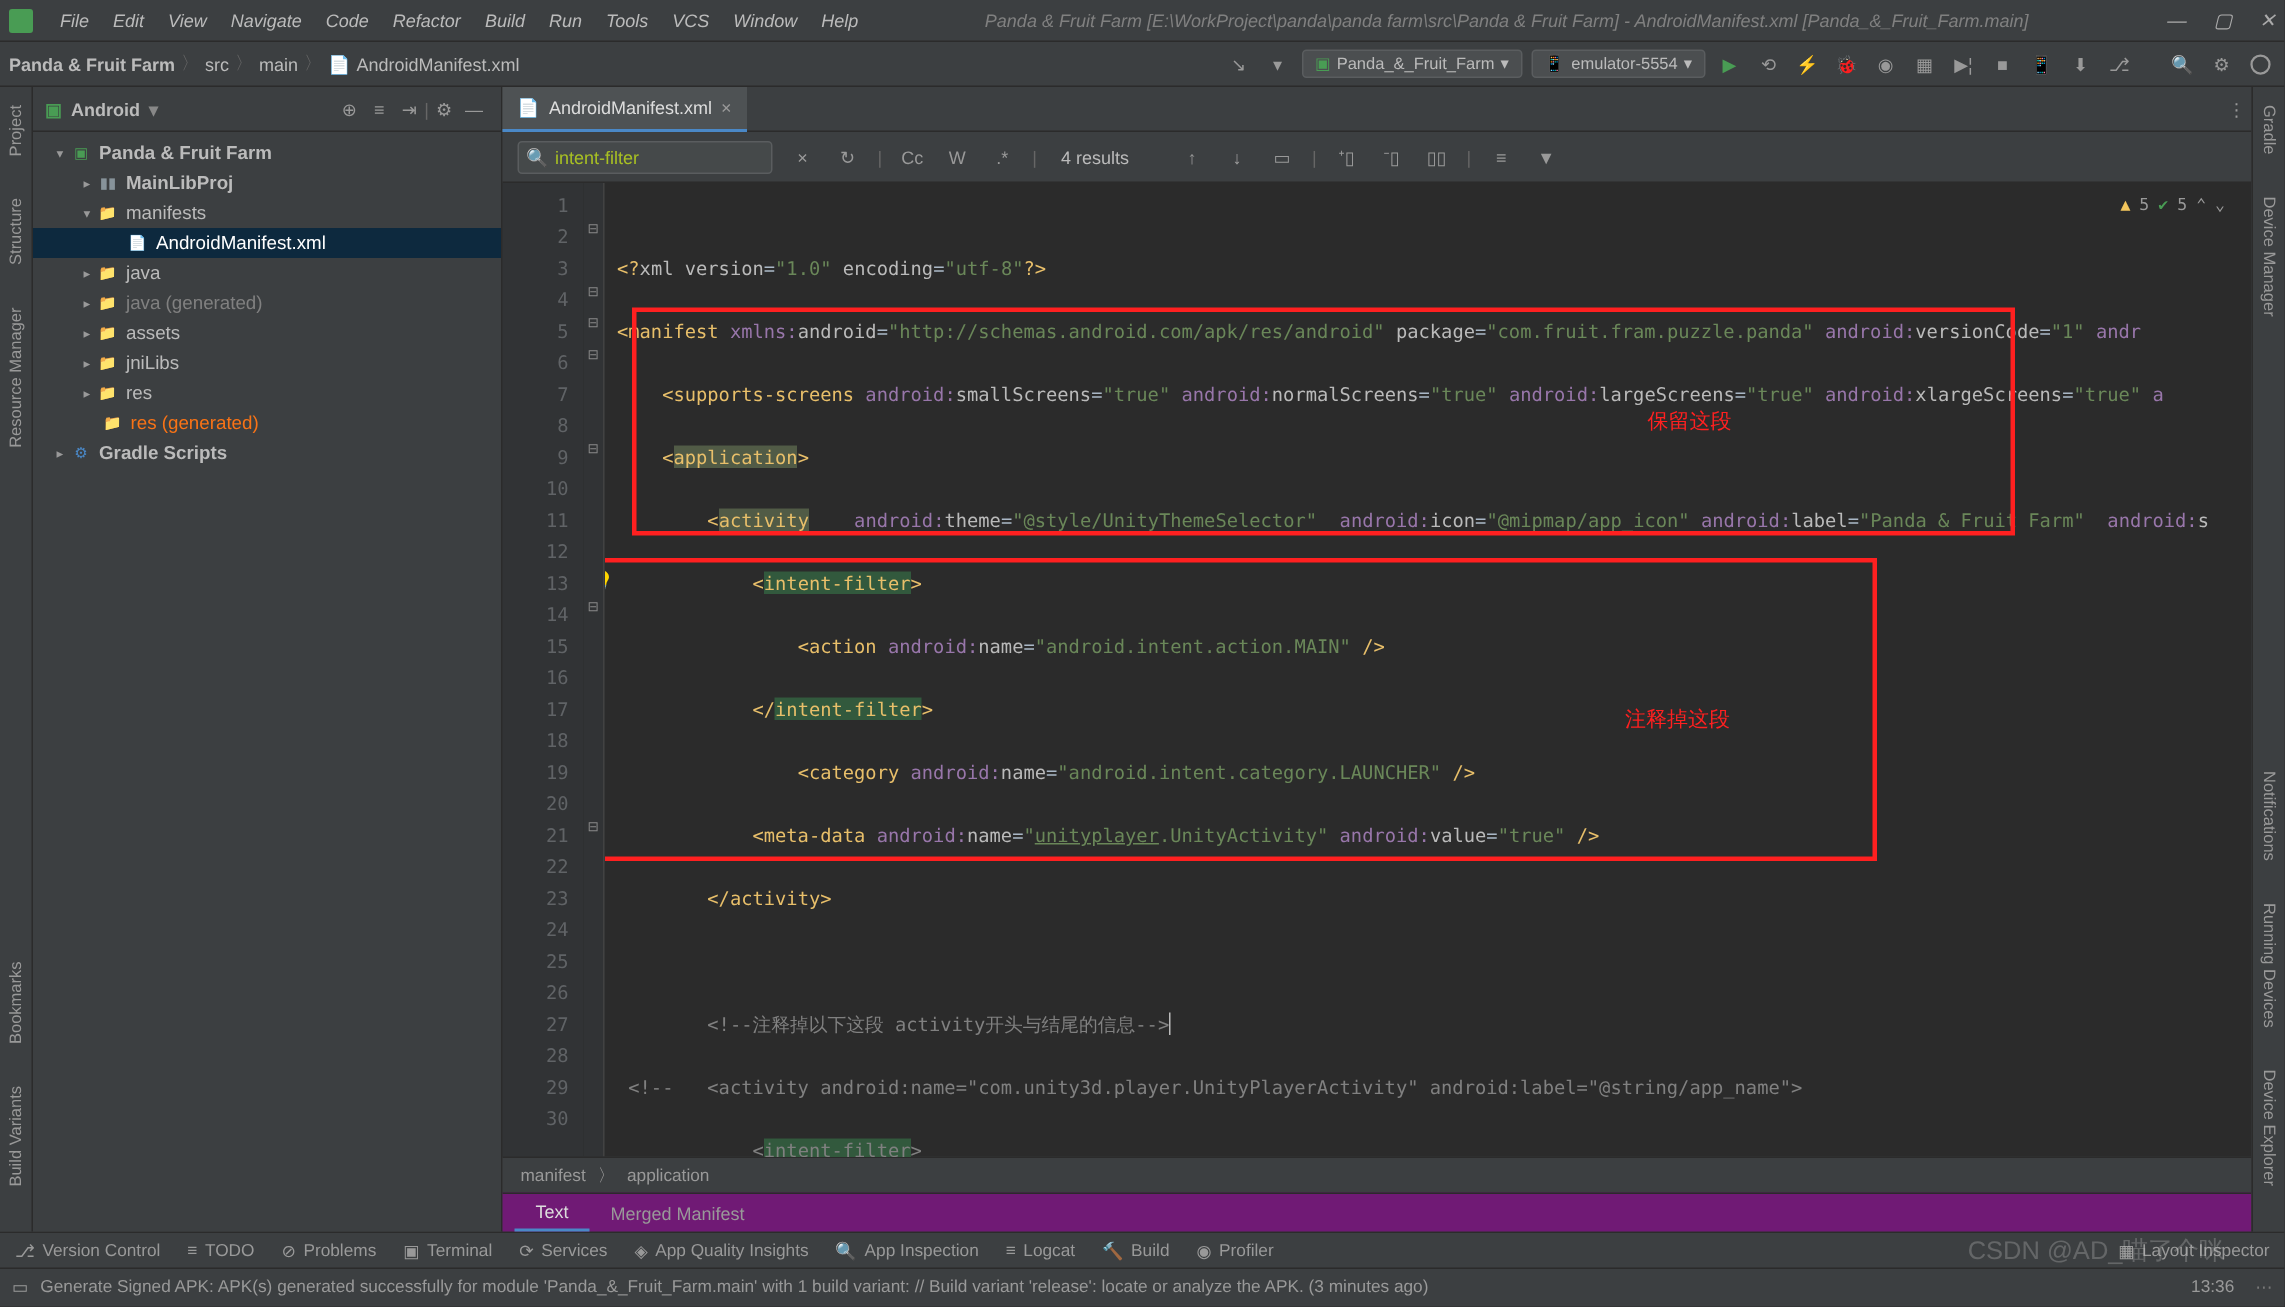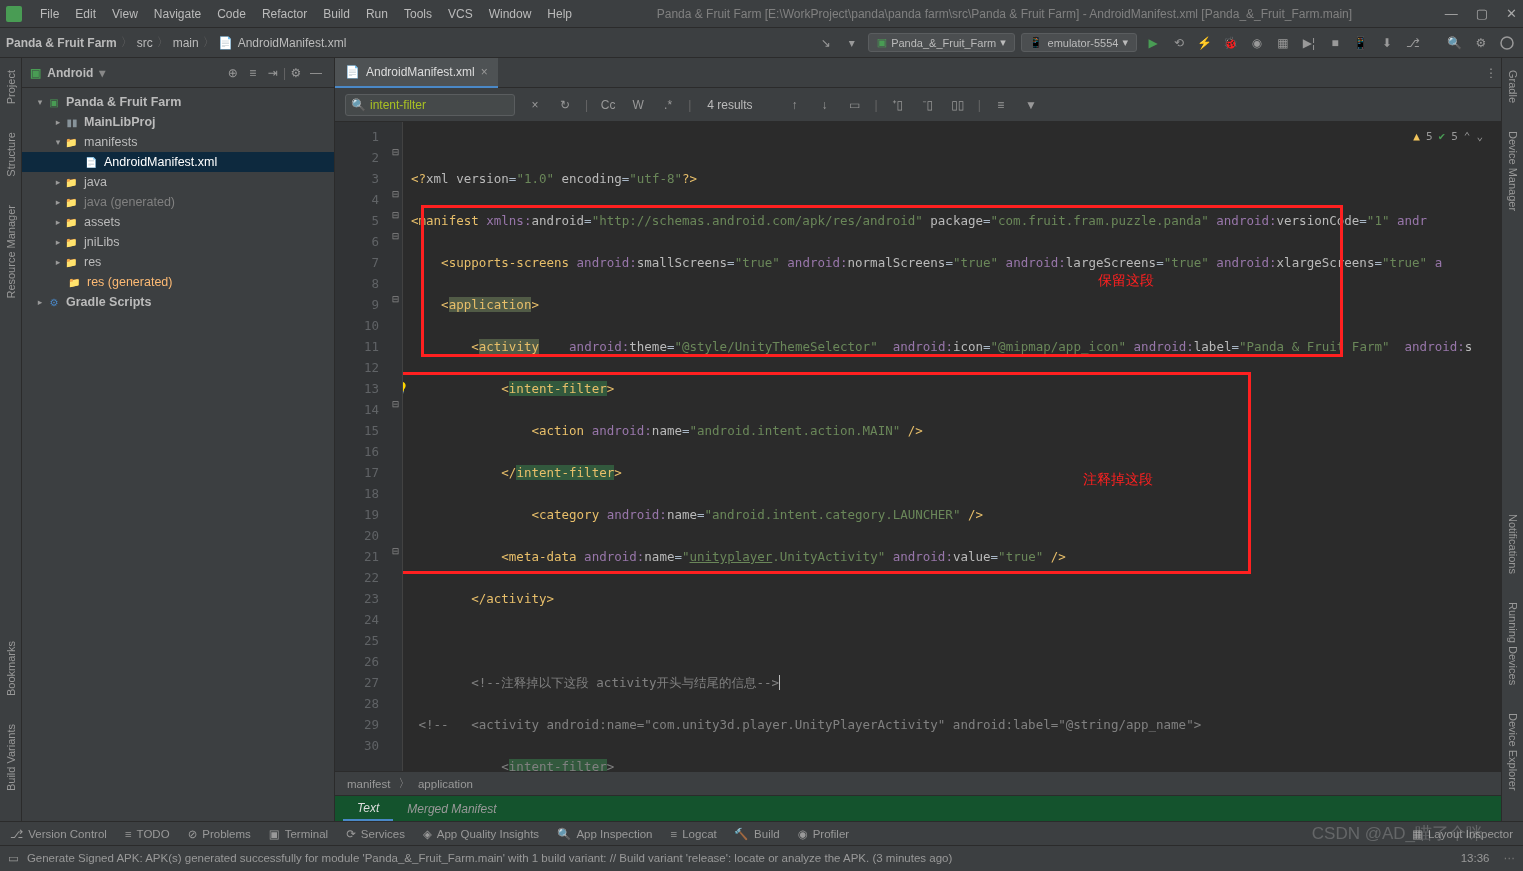--- a/index.html
+++ b/index.html
@@ -1,17 +1,17 @@
 <!DOCTYPE html>
 <html><head>
 <meta charset="utf-8">
 <style>
 * { margin: 0; padding: 0; box-sizing: border-box; }
 body { font-family: "Segoe UI", Arial, sans-serif; font-size: 12px; background: #3c3f41; color: #bbb; overflow: hidden; width: 1523px; height: 871px; position: relative; }
-.titlebar { height: 28px; background: #3c3f41; display: flex; align-items: center; padding: 0 6px; color: #a0a0a0; border-bottom: 1px solid #2b2b2b; }
+.titlebar { height: 28px; background: #3c3f41; display: flex; align-items: center; padding: 0 6px; color: #a0a0a0; border-bottom: 1px solid #2b2b2b; font-style: italic; }
 .titlebar .logo { width: 16px; height: 16px; background: #499c54; border-radius: 2px; margin-right: 10px; }
 .menubar { display: flex; gap: 0; }
 .menubar span { padding: 2px 8px; color: #bbb; cursor: default; }
 .title-path { flex: 1; text-align: center; color: #808080; font-size: 12px; }
 .winbtns { display: flex; gap: 18px; margin-left: 16px; color: #aaa; font-size: 13px; }
 .toolbar { height: 30px; background: #3c3f41; display: flex; align-items: center; padding: 0 6px; border-bottom: 1px solid #2b2b2b; }
 .breadcrumb { display: flex; align-items: center; gap: 4px; color: #bbb; }
 .breadcrumb .sep { color: #666; }
 .toolbar-right { margin-left: auto; display: flex; align-items: center; gap: 6px; }
 .run-config { background: #4b4e50; border: 1px solid #5a5d5f; border-radius: 3px; padding: 2px 8px; display: flex; align-items: center; gap: 4px; font-size: 11px; }
@@ -52,21 +52,21 @@
 .cmt { color: #808080; }
 .hl { background: #32593d; }
 .hl2 { background: #515b46; }
 .ul { text-decoration: underline; }
 .red-box { position: absolute; border: 3px solid #ff2020; pointer-events: none; }
 .red-label { position: absolute; color: #ff2020; font-size: 14px; font-family: "Microsoft YaHei", sans-serif; pointer-events: none; }
 .topright-info { position: absolute; top: 4px; right: 18px; font-size: 11px; display: flex; gap: 6px; align-items: center; color: #999; }
 .topright-info .warn { color: #f2c55c; }
 .topright-info .ok { color: #499c54; }
 .crumb-bottom { height: 24px; background: #3c3f41; border-top: 1px solid #2b2b2b; display: flex; align-items: center; padding: 0 12px; gap: 8px; color: #999; font-size: 11.5px; }
-.editor-tabs-bottom { height: 26px; background: #14532d; border-top: 1px solid #2b2b2b; display: flex; align-items: center; padding: 0 8px; gap: 0; font-style: italic; }
+.editor-tabs-bottom { height: 26px; background: #701a75; border-top: 1px solid #2b2b2b; display: flex; align-items: center; padding: 0 8px; gap: 0; }
 .editor-tabs-bottom .btab { padding: 4px 14px; color: #999; cursor: pointer; font-size: 12px; }
 .editor-tabs-bottom .btab.active { color: #ddd; border-bottom: 2px solid #4a88c7; }
 .bottombar { height: 24px; background: #3c3f41; border-top: 1px solid #2b2b2b; display: flex; align-items: center; padding: 0 10px; gap: 18px; color: #999; font-size: 11.5px; }
 .bottombar .item { display: flex; align-items: center; gap: 5px; cursor: pointer; }
 .statusbar { height: 24px; background: #3c3f41; border-top: 1px solid #2b2b2b; display: flex; align-items: center; padding: 0 8px; gap: 8px; color: #999; font-size: 11.5px; }
 .statusbar .msg { flex: 1; }
 .watermark { position: absolute; right: 40px; bottom: 26px; color: rgba(220,220,220,0.25); font-size: 17px; font-family: Arial; pointer-events: none; }
 .bulb { position: absolute; color: #f2c55c; font-size: 13px; }
 .cursor { border-right: 1px solid #bbb; }
 </style>
@@ -210,21 +210,21 @@
           <span class="ficon folder">📁</span>
           <span>jniLibs</span>
         </div>
       <div class="row" style="padding-left:30px">
           <span class="caret">▸</span>
           <span class="ficon folder">📁</span>
           <span>res</span>
         </div>
       <div class="row" style="padding-left:45px">
           <span class="ficon folder">📁</span>
-          <span style="color:#fdba74">res (generated)</span>
+          <span style="color:#f97316">res (generated)</span>
         </div>
       <div class="row" style="padding-left:12px">
           <span class="caret">▸</span>
           <span class="ficon" style="color:#4a88c7">⚙</span>
           <b>Gradle Scripts</b>
         </div>
     </div>
   </div>
 
   <div class="editor-area">

